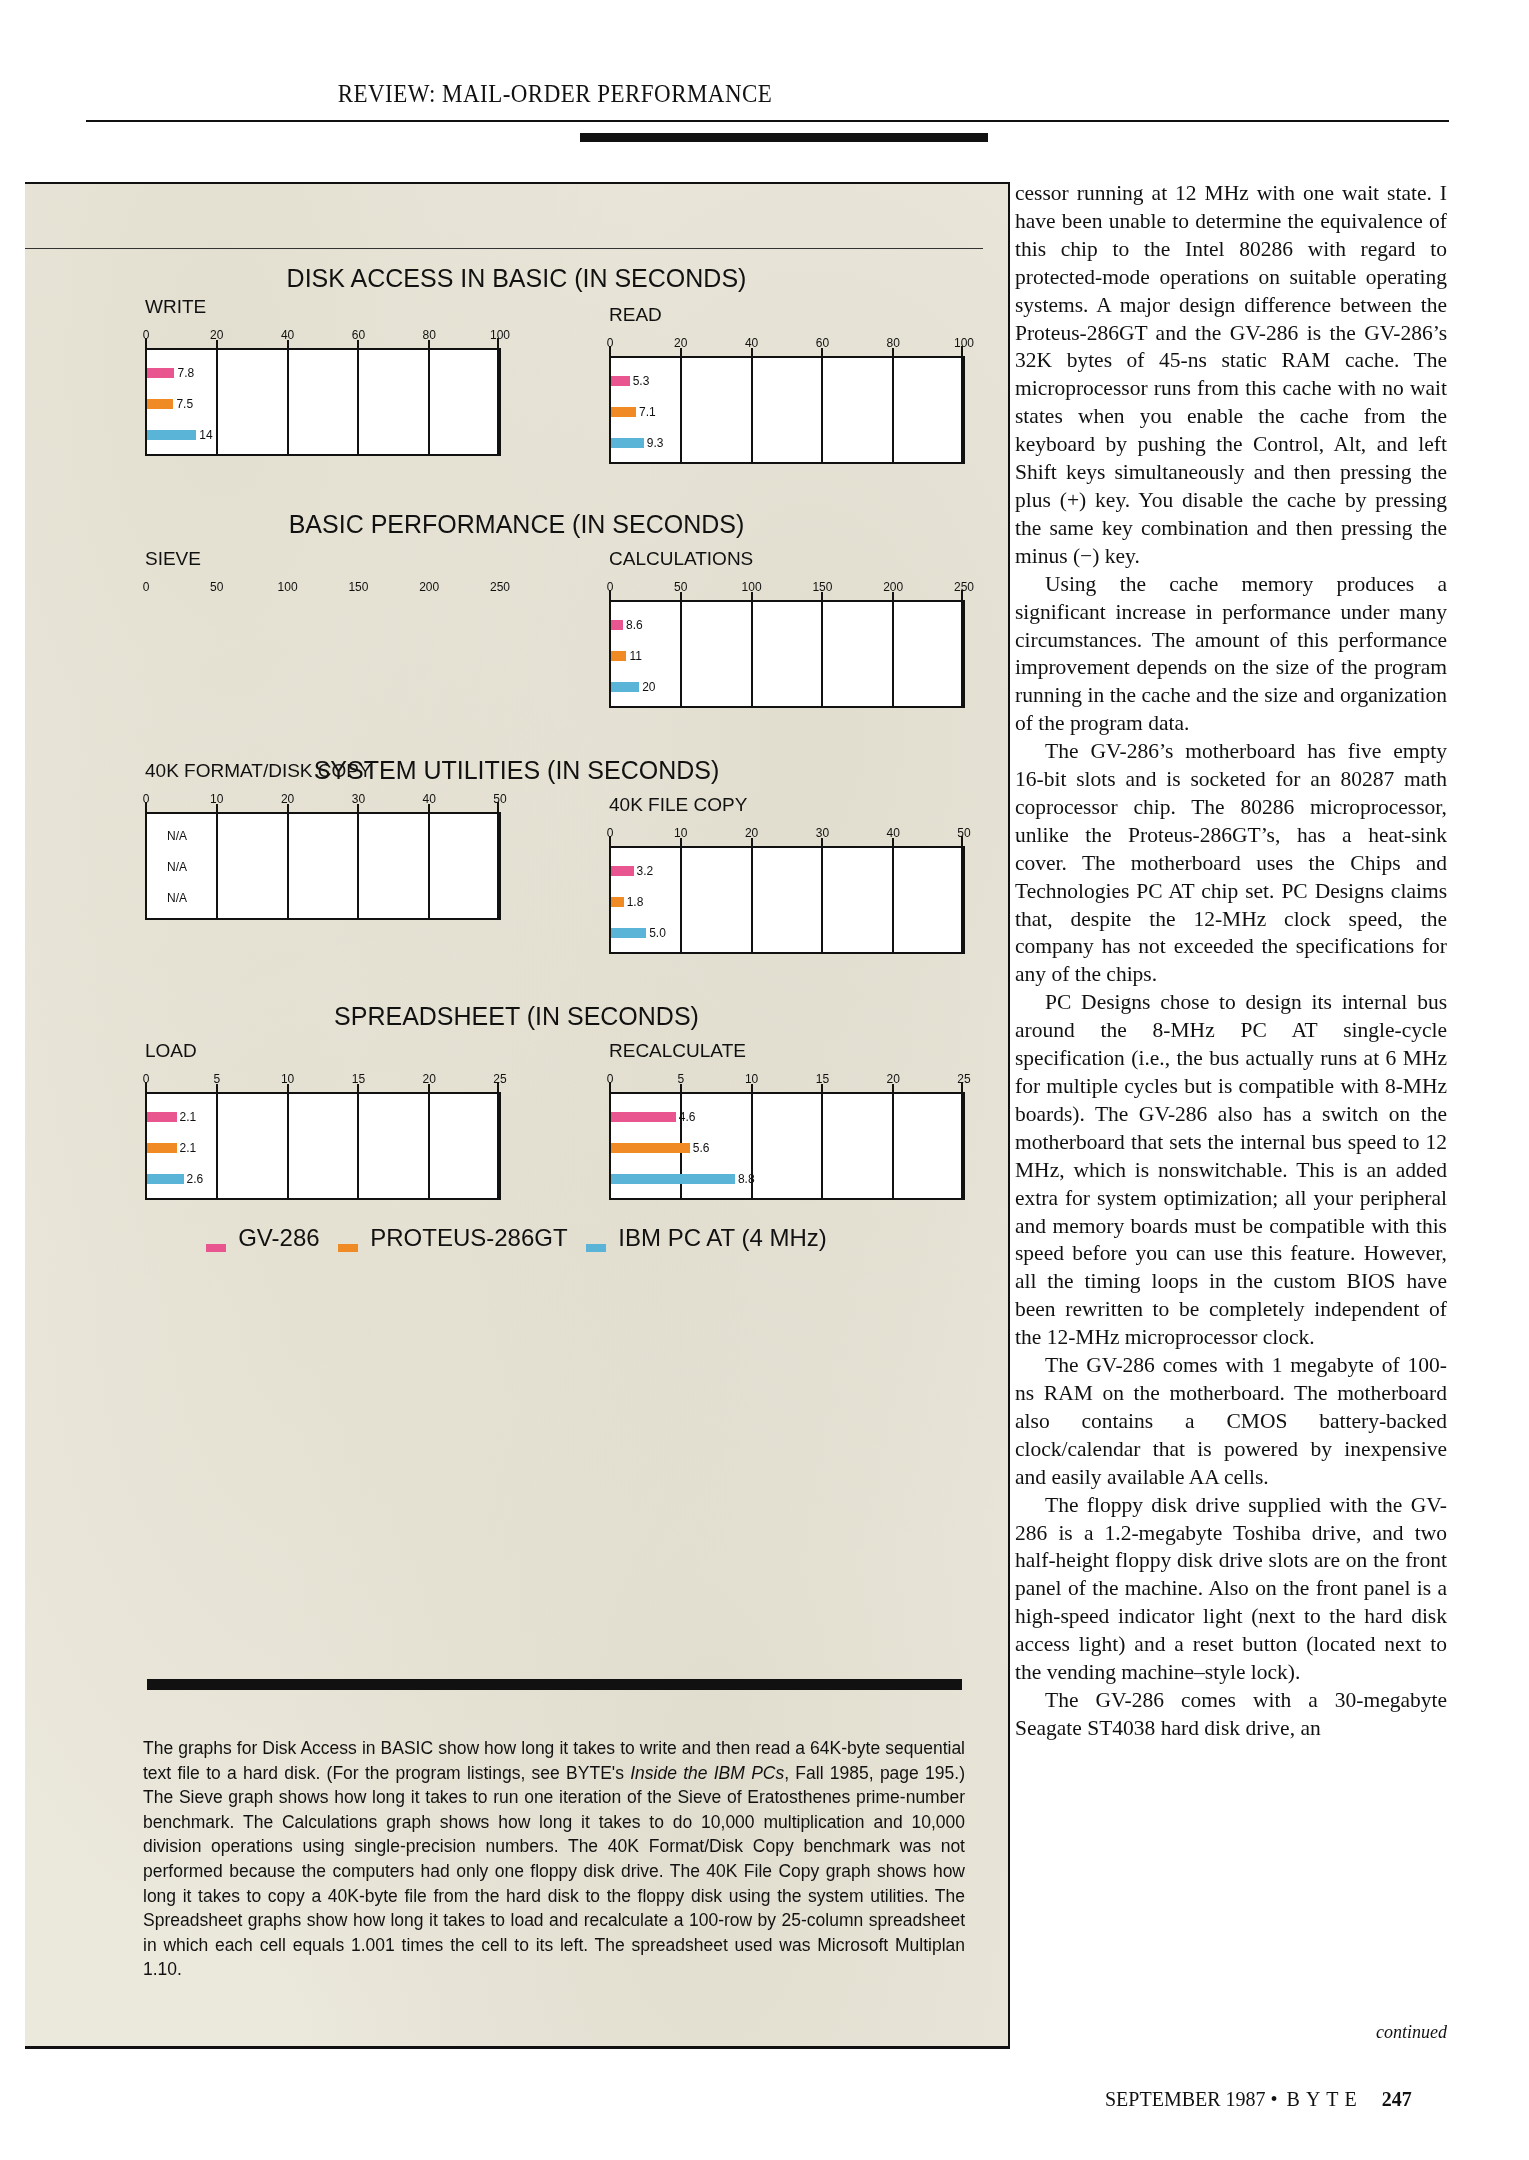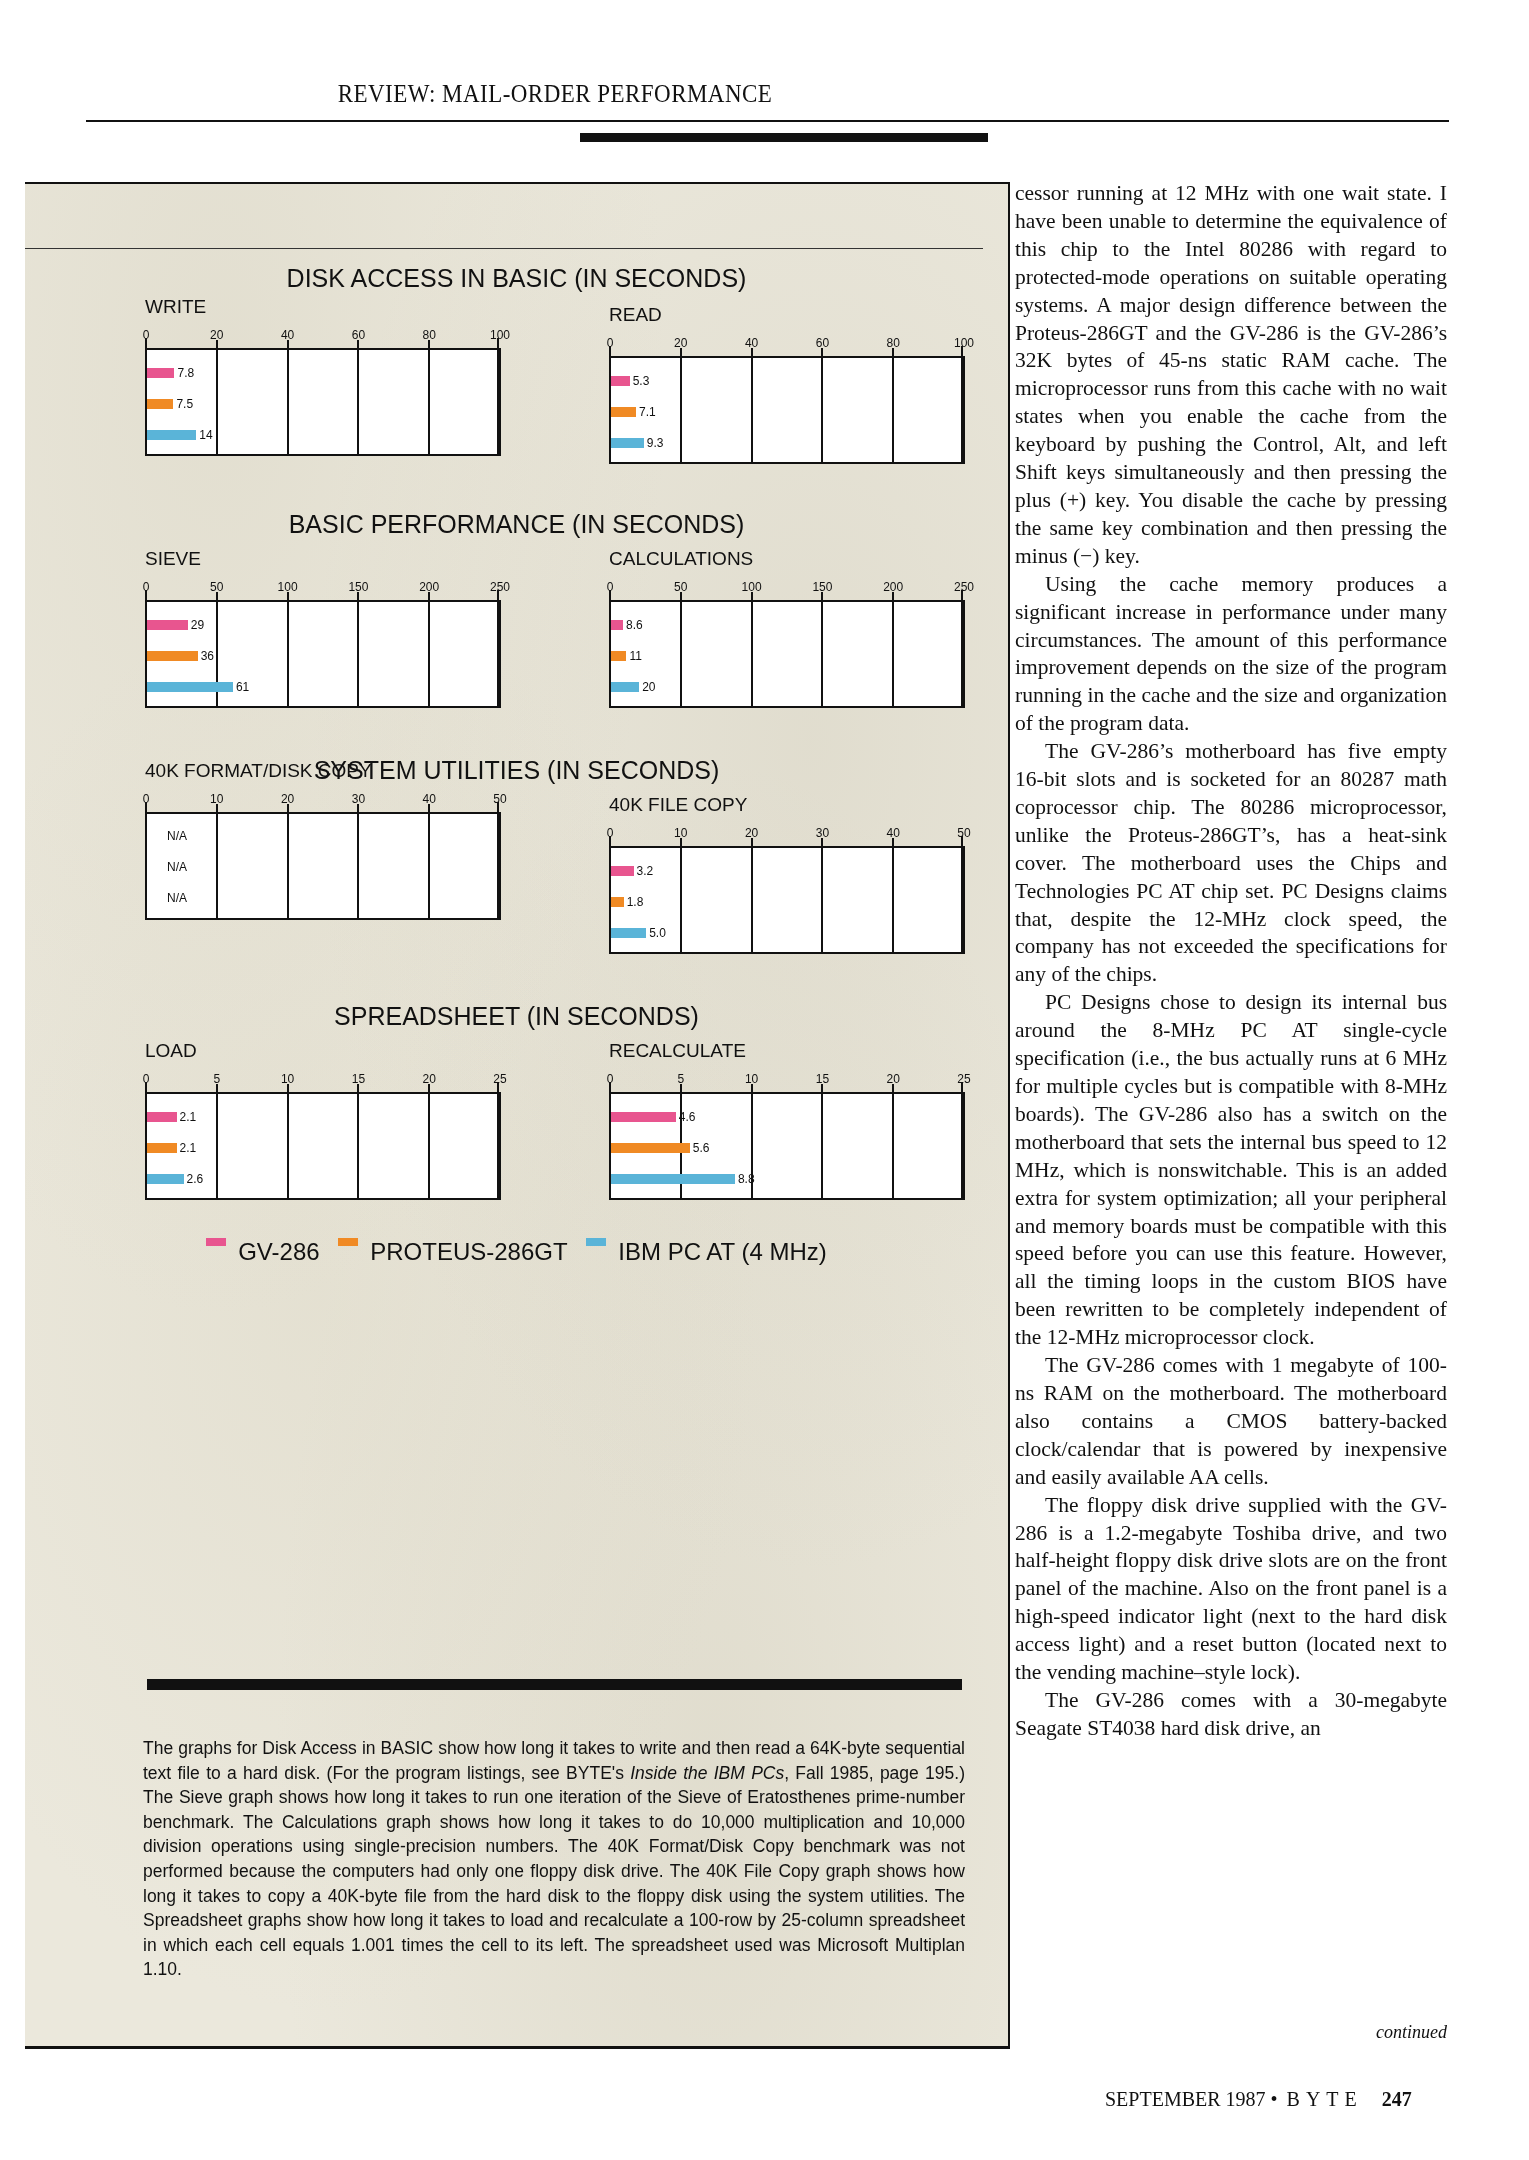--- a/index.html
+++ b/index.html
@@ -55,21 +55,21 @@
     line-height: 12px;
   }
   .na-label {
     position: absolute; font-family: "Liberation Sans", sans-serif; font-size: 12px; color: #111;
   }
 
   .legend {
     position: absolute; left: 0; top: 1040px; width: 983px; text-align: center;
     font-family: "Liberation Sans", sans-serif; font-size: 24px; color: #111;
   }
-  .legend-item { display: inline-flex; align-items: flex-start; margin: 0 6px; }
+  .legend-item { display: inline-flex; align-items: flex-end; margin: 0 6px; }
   .swatch { display: inline-block; width: 20px; height: 8px; margin-right: 12px; }
 
   .caption-bar { position: absolute; left: 122px; top: 1495px; width: 815px; height: 11px; background: #111; }
   .caption {
     position: absolute; left: 118px; top: 1552px; width: 822px;
     font-family: "Liberation Sans", sans-serif; font-size: 17.5px; line-height: 24.6px; color: #111;
     text-align: justify;
   }
   .caption i { font-style: italic; }
 
@@ -159,34 +159,20 @@
     </div>
   <div class="chart" style="left:120px; top:364px">
       <div class="chart-label">SIEVE</div>
       <div class="ticks">
         <span class="tick-label" style="left: 1px;">0</span>
         <span class="tick-label" style="left: 71.8px;">50</span>
         <span class="tick-label" style="left: 142.6px;">100</span>
         <span class="tick-label" style="left: 213.4px;">150</span>
         <span class="tick-label" style="left: 284.2px;">200</span>
         <span class="tick-label" style="left: 355px;">250</span>
-      </div>
-      <div class="plot">
-        <div class="grid-line" style="left: -2px; top: -12px;"></div>
-        <div class="grid-line" style="left: 69.4px;"></div>
-        <div class="grid-line" style="left: 139.8px;"></div>
-        <div class="grid-line" style="left: 210.2px;"></div>
-        <div class="grid-line" style="left: 280.6px;"></div>
-        <div class="grid-line" style="left: 350px; top: -12px;"></div>
-        <div class="bar" style="top: 18px; width: 40.832px; background: rgb(232, 85, 143);"></div>
-        <span class="bar-value" style="left: 43.832px; top: 17px;">29</span>
-        <div class="bar" style="top: 49px; width: 50.688px; background: rgb(240, 138, 36);"></div>
-        <span class="bar-value" style="left: 53.688px; top: 48px;">36</span>
-        <div class="bar" style="top: 80px; width: 85.888px; background: rgb(90, 180, 216);"></div>
-        <span class="bar-value" style="left: 88.888px; top: 79px;">61</span>
       </div>
     </div>
   <div class="chart" style="left:584px; top:364px">
       <div class="chart-label">CALCULATIONS</div>
       <div class="ticks">
         <span class="tick-label" style="left: 1px;">0</span>
         <span class="tick-label" style="left: 71.8px;">50</span>
         <span class="tick-label" style="left: 142.6px;">100</span>
         <span class="tick-label" style="left: 213.4px;">150</span>
         <span class="tick-label" style="left: 284.2px;">200</span>

